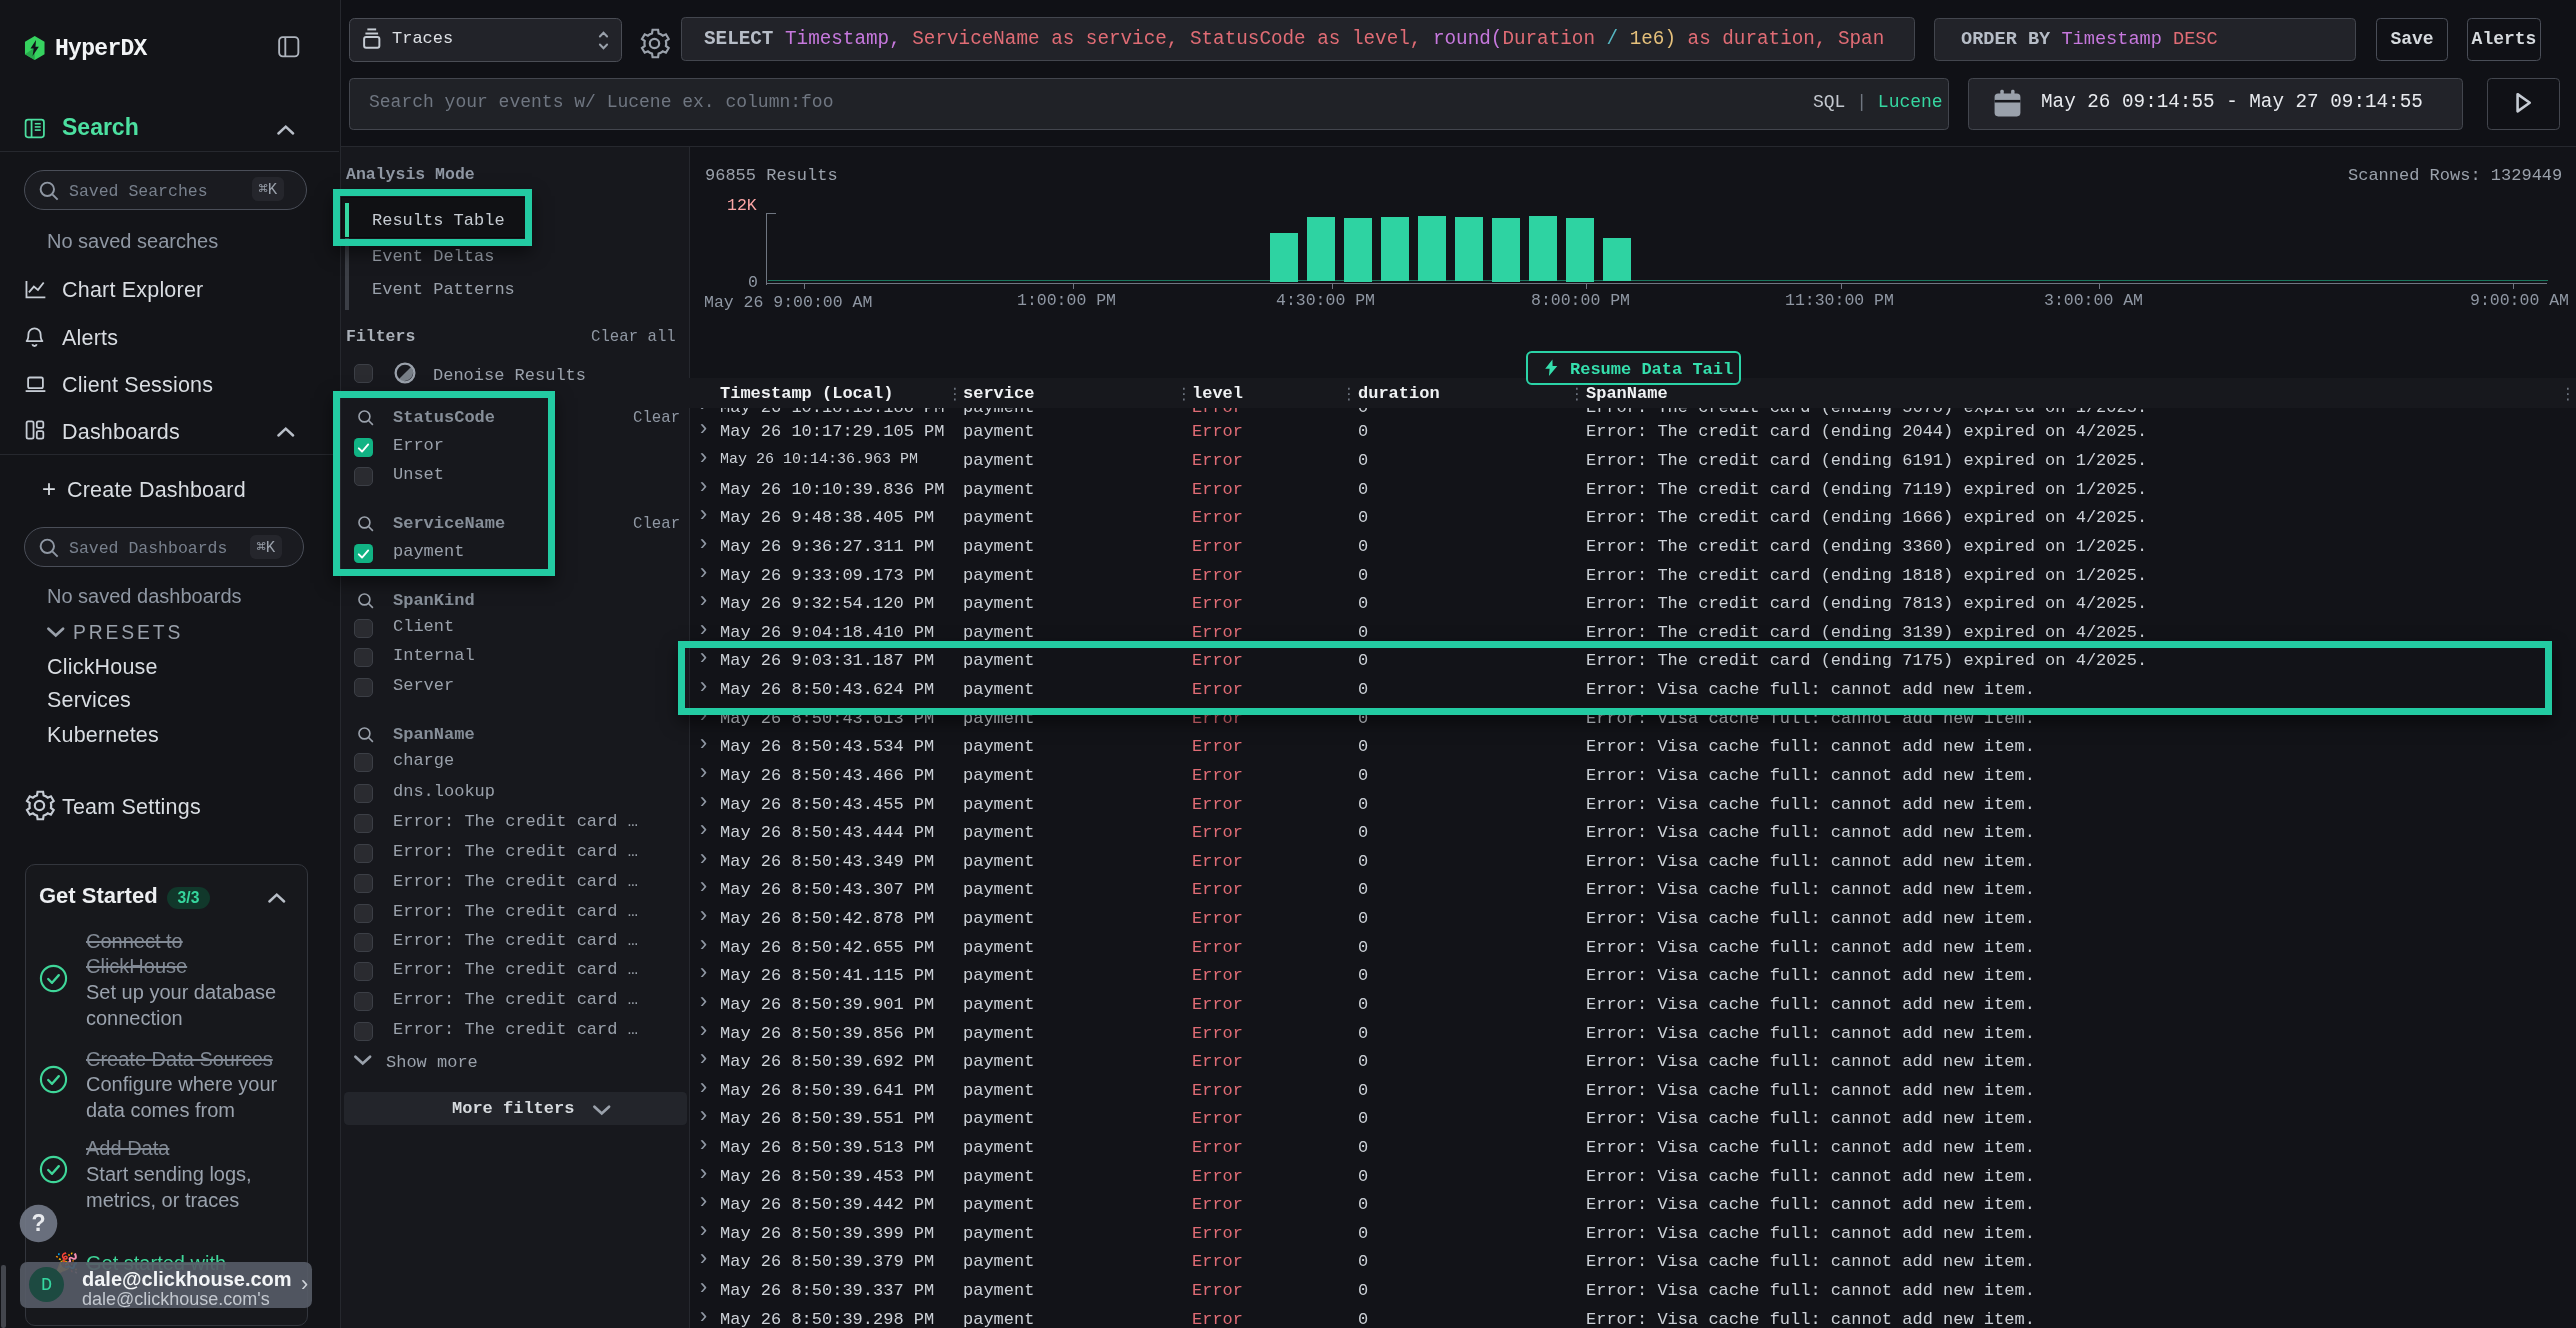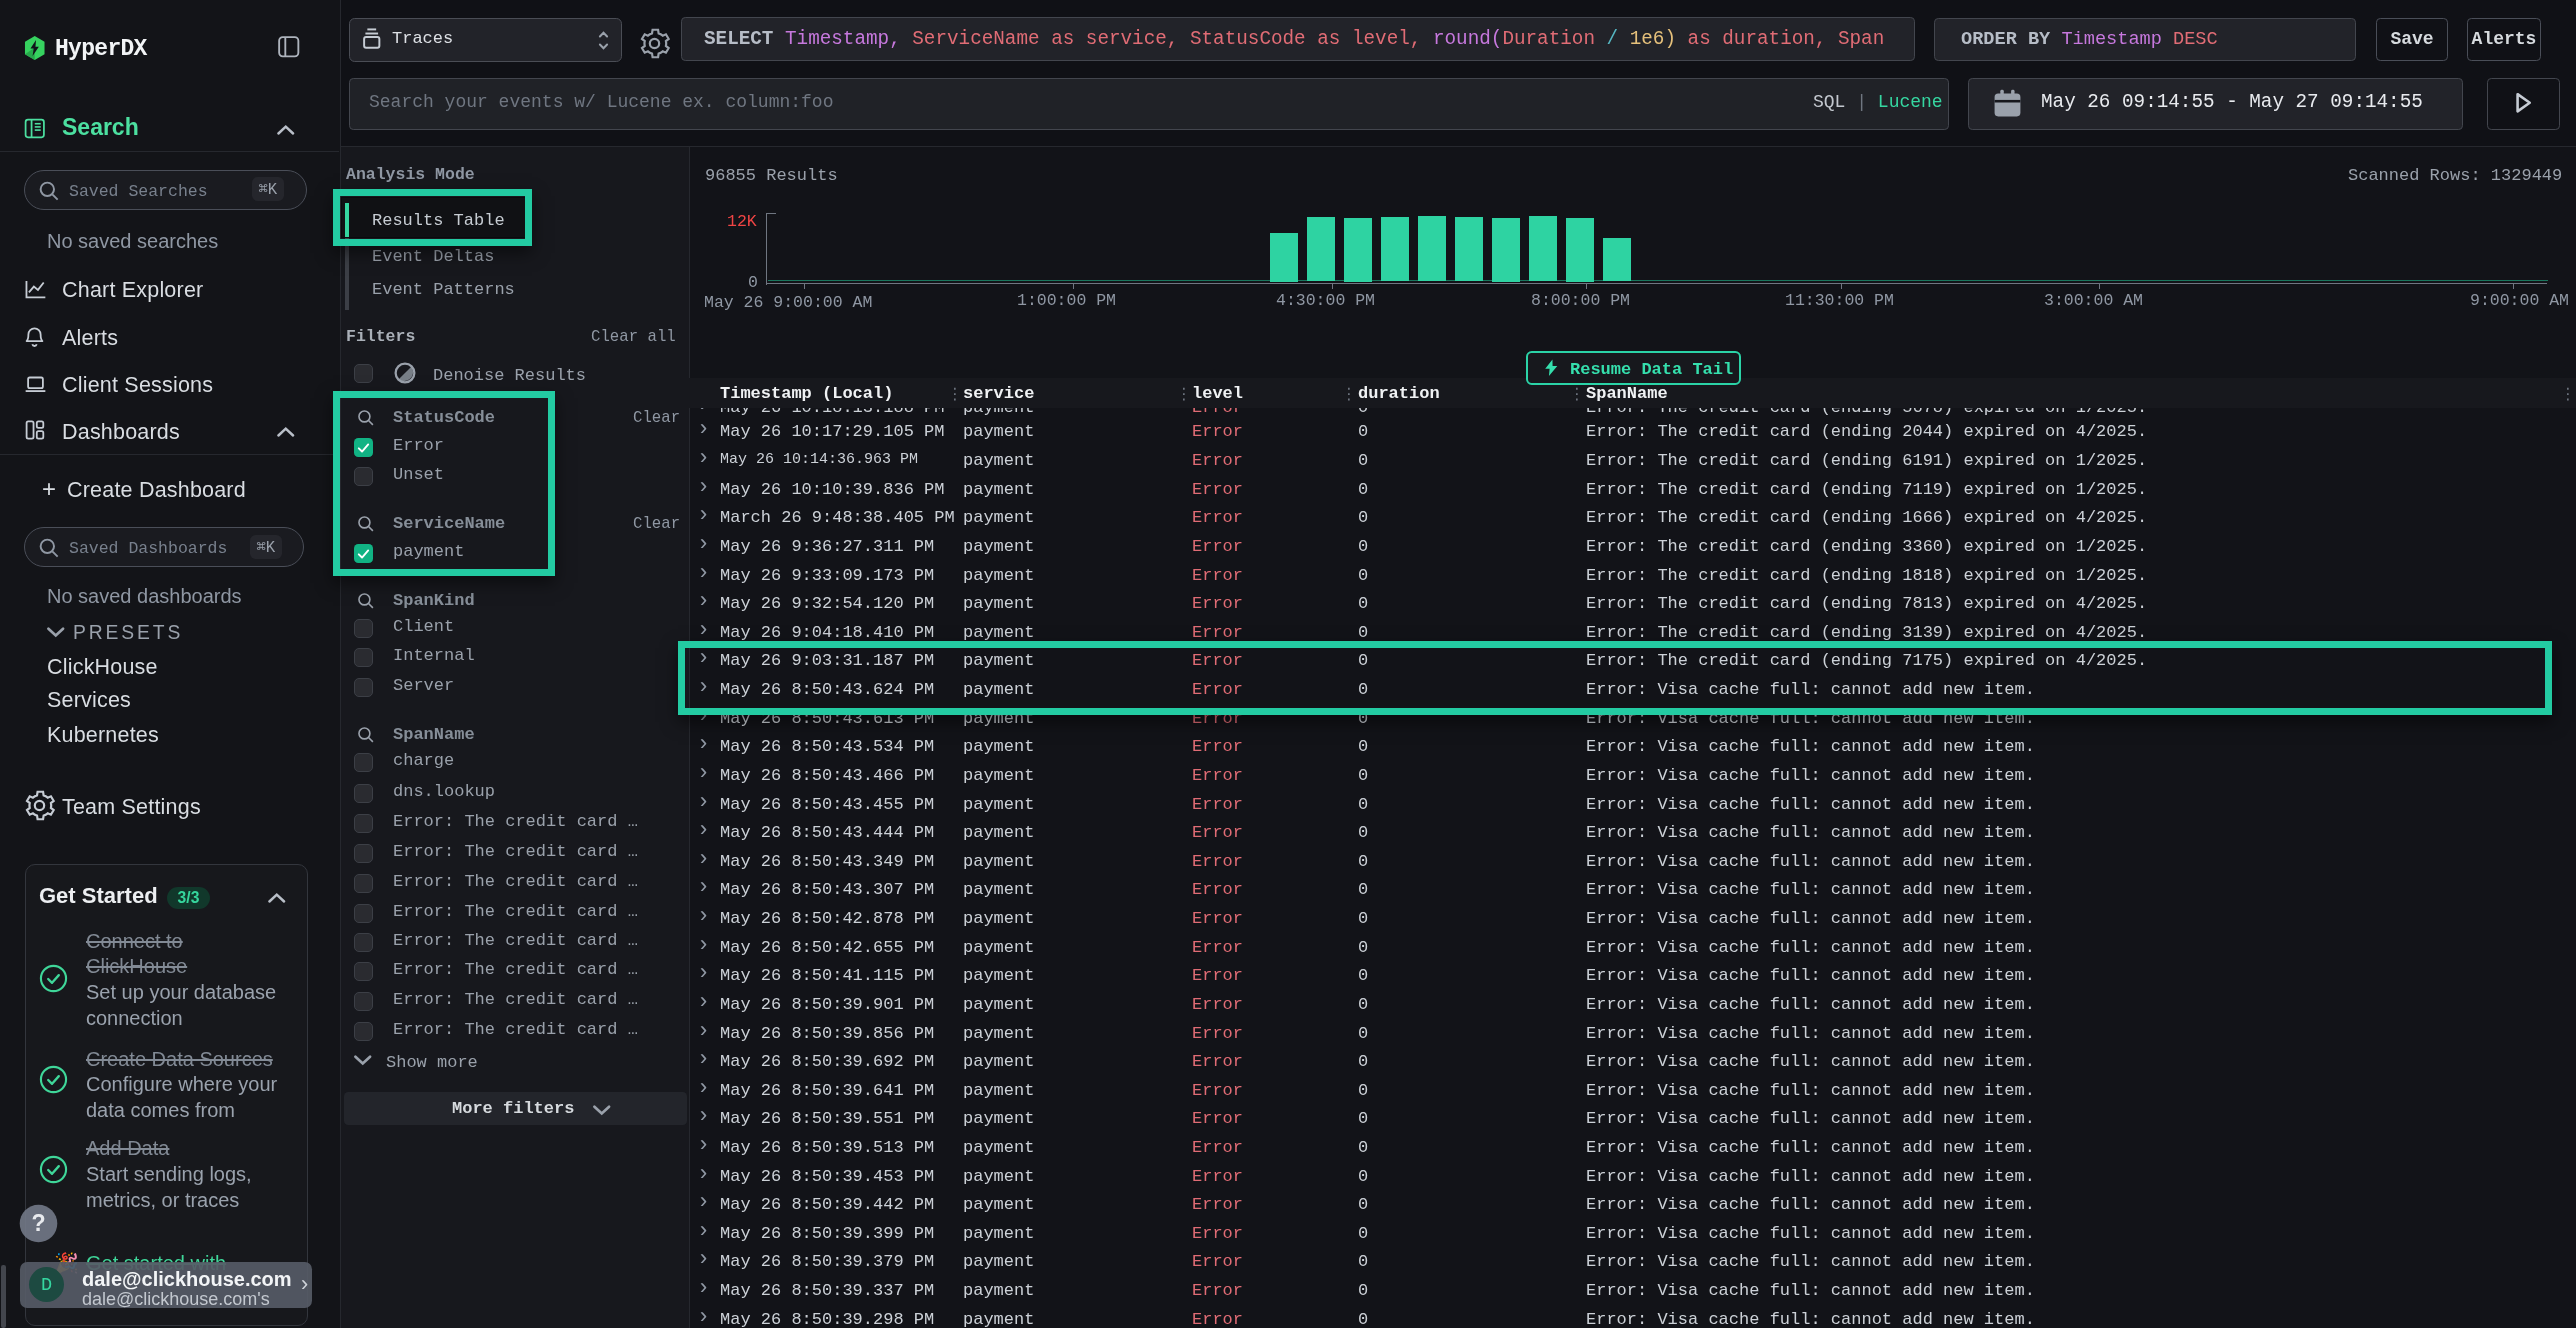--- a/index.html
+++ b/index.html
@@ -255,21 +255,21 @@
       <path d="M3 3.5 L10 10 L17 3.5" fill="none" stroke="#9aa1ab" stroke-width="2.6" stroke-linecap="round"></path>
     </svg></div>
 <div class="abs mono" style="left:386px;top:1053px;font-size:17px;color:#9aa1ab;">Show more</div>
 <div class="abs" style="left:344px;top:1092px;width:343px;height:33px;background:#23252b;border-radius:4.3px;"></div>
 <div class="abs mono" style="left:452px;top:1099px;font-size:17px;font-weight:bold;color:#d6dade;">More filters</div>
 <div class="abs" style="left:591px;top:1103px;"><svg width="21.5" height="13.6" viewBox="0 0 20 13">
       <path d="M3 3.5 L10 10 L17 3.5" fill="none" stroke="#9aa1ab" stroke-width="2.6" stroke-linecap="round"></path>
     </svg></div>
 <div class="abs mono" style="left:705px;top:166px;font-size:17px;color:#9aa1ab;">96855 Results</div>
 <div class="abs mono" style="left:2348px;top:166px;font-size:17px;color:#9aa1ab;">Scanned Rows: 1329449</div>
-<div class="abs mono" style="left:727px;top:212px;font-size:16.5px;color:#ef4444;text-align:right;">12K</div>
+<div class="abs mono" style="left:727px;top:196px;font-size:16.5px;color:#fca5a5;text-align:right;">12K</div>
 <div class="abs mono" style="left:748px;top:273px;font-size:16.5px;color:#8f97a3;">0</div>
 <div class="abs" style="left:766px;top:213px;width:1.4px;height:72px;background:#6f7681;"></div>
 <div class="abs" style="left:766px;top:213px;width:10px;height:1.4px;background:#6f7681;"></div>
 <div class="abs" style="left:766px;top:283px;width:1781px;height:1.4px;background:#6f7681;"></div>
 <div class="abs" style="left:804px;top:283px;width:1.4px;height:6.4px;background:#6f7681;"></div>
 <div class="abs" style="left:1073px;top:283px;width:1.4px;height:6.4px;background:#6f7681;"></div>
 <div class="abs" style="left:1332px;top:283px;width:1.4px;height:6.4px;background:#6f7681;"></div>
 <div class="abs" style="left:1586px;top:283px;width:1.4px;height:6.4px;background:#6f7681;"></div>
 <div class="abs" style="left:1841px;top:283px;width:1.4px;height:6.4px;background:#6f7681;"></div>
 <div class="abs" style="left:2099px;top:283px;width:1.4px;height:6.4px;background:#6f7681;"></div>
@@ -324,21 +324,21 @@
 <div class="abs" style="left:689px;top:474px;width:1887px;height:29px;">
     <span class="abs" style="left:7.9px;top:1.4px;color:#8f97a3;font-size:21.5px;">›</span>
     <span class="abs" style="left:31px;top:5.7px;color:#ccd1d7;font-size:17px;white-space:nowrap;">May 26 10:10:39.836 PM</span>
     <span class="abs" style="left:274px;top:5.7px;color:#ccd1d7;font-size:17px;">payment</span>
     <span class="abs" style="left:503px;top:5.7px;color:#e06c75;font-size:17px;">Error</span>
     <span class="abs" style="left:669px;top:5.7px;color:#ccd1d7;font-size:17px;">0</span>
     <span class="abs" style="left:897px;top:5.7px;color:#ccd1d7;font-size:17px;white-space:nowrap;">Error: The credit card (ending 7119) expired on 1/2025.</span>
   </div>
 <div class="abs" style="left:689px;top:502px;width:1887px;height:29px;">
     <span class="abs" style="left:7.9px;top:1.4px;color:#8f97a3;font-size:21.5px;">›</span>
-    <span class="abs" style="left:31px;top:5.7px;color:#ccd1d7;font-size:17px;white-space:nowrap;">March 26 9:48:38.405 PM</span>
+    <span class="abs" style="left:31px;top:5.7px;color:#ccd1d7;font-size:17px;white-space:nowrap;">May 26 9:48:38.405 PM</span>
     <span class="abs" style="left:274px;top:5.7px;color:#ccd1d7;font-size:17px;">payment</span>
     <span class="abs" style="left:503px;top:5.7px;color:#e06c75;font-size:17px;">Error</span>
     <span class="abs" style="left:669px;top:5.7px;color:#ccd1d7;font-size:17px;">0</span>
     <span class="abs" style="left:897px;top:5.7px;color:#ccd1d7;font-size:17px;white-space:nowrap;">Error: The credit card (ending 1666) expired on 4/2025.</span>
   </div>
 <div class="abs" style="left:689px;top:531px;width:1887px;height:29px;">
     <span class="abs" style="left:7.9px;top:1.4px;color:#8f97a3;font-size:21.5px;">›</span>
     <span class="abs" style="left:31px;top:5.7px;color:#ccd1d7;font-size:17px;white-space:nowrap;">May 26 9:36:27.311 PM</span>
     <span class="abs" style="left:274px;top:5.7px;color:#ccd1d7;font-size:17px;">payment</span>
     <span class="abs" style="left:503px;top:5.7px;color:#e06c75;font-size:17px;">Error</span>

